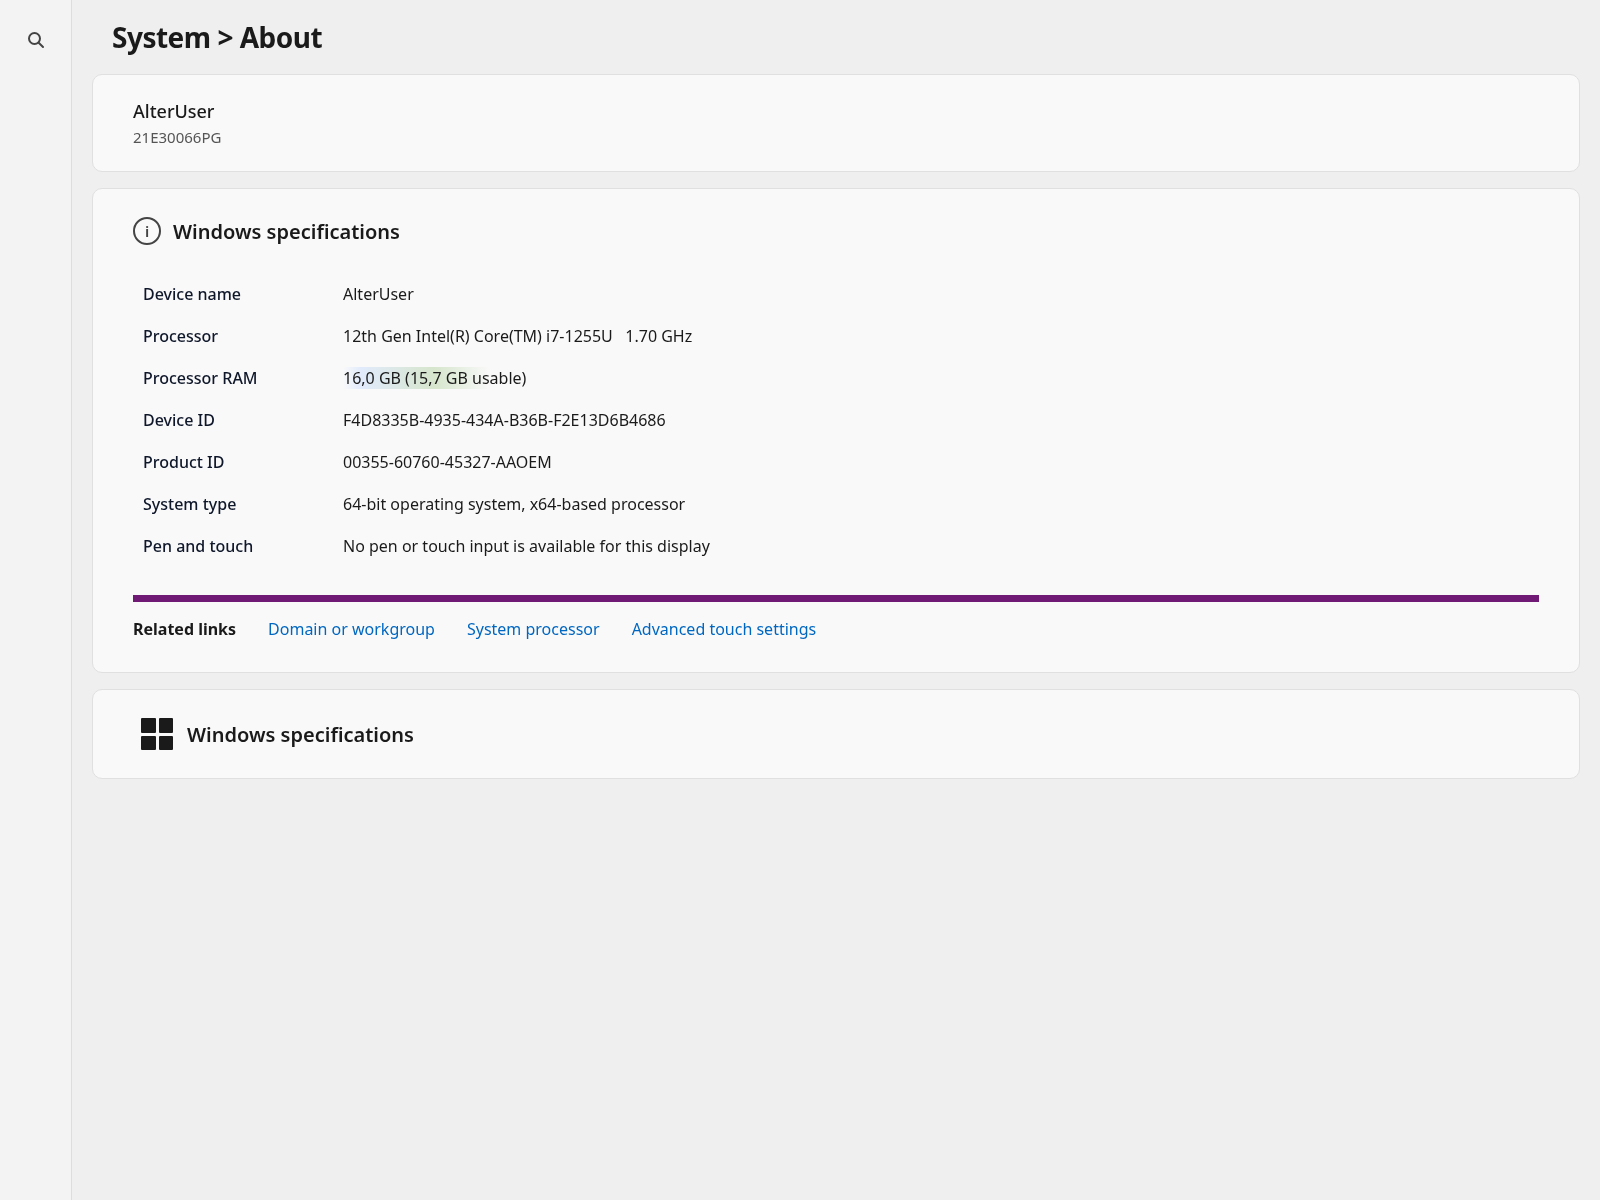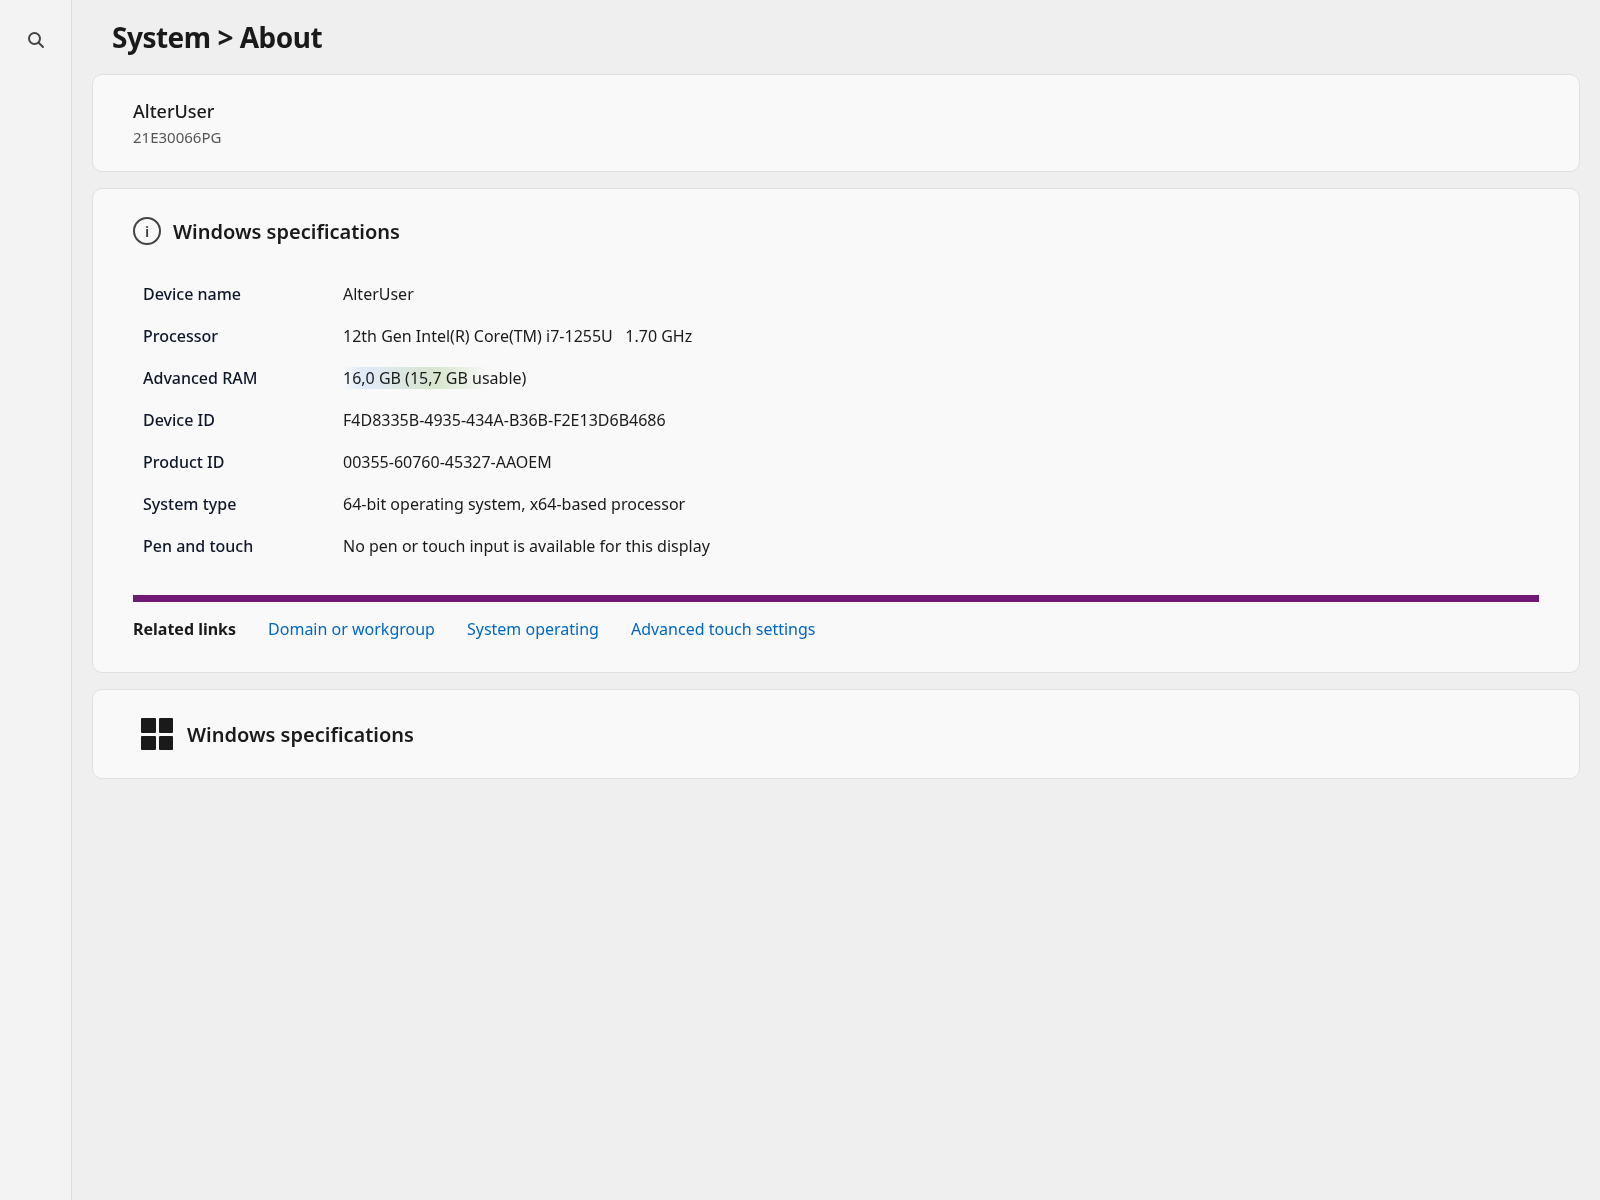--- a/index.html
+++ b/index.html
@@ -245,21 +245,21 @@
           <span class="spec-label">Device name</span>
           <span class="spec-value">AlterUser</span>
         </div>
 
         <div class="spec-row">
           <span class="spec-label">Processor</span>
           <span class="spec-value">12th Gen Intel(R) Core(TM) i7-1255U &nbsp; 1.70 GHz</span>
         </div>
 
         <div class="spec-row">
-          <span class="spec-label">Advanced RAM</span>
+          <span class="spec-label">Processor RAM</span>
           <span class="spec-value highlighted">16,0 GB (15,7 GB usable)</span>
         </div>
 
         <div class="spec-row">
           <span class="spec-label">Device ID</span>
           <span class="spec-value">F4D8335B-4935-434A-B36B-F2E13D6B4686</span>
         </div>
 
         <div class="spec-row">
           <span class="spec-label">Product ID</span>
@@ -274,21 +274,21 @@
         <div class="spec-row">
           <span class="spec-label">Pen and touch</span>
           <span class="spec-value">No pen or touch input is available for this display</span>
         </div>
 
       </div>
 
       <div class="related-links-row">
         <span class="related-links-label">Related links</span>
         <a class="related-link" href="#">Domain or workgroup</a>
-        <a class="related-link" href="#">System operating</a>
+        <a class="related-link" href="#">System processor</a>
         <a class="related-link" href="#">Advanced touch settings</a>
       </div>
 
     </div>
 
     <div class="windows-specs-card">
       <div class="windows-section-header">
         <div class="windows-icon">
           <div class="win-tile"></div>
           <div class="win-tile"></div>

